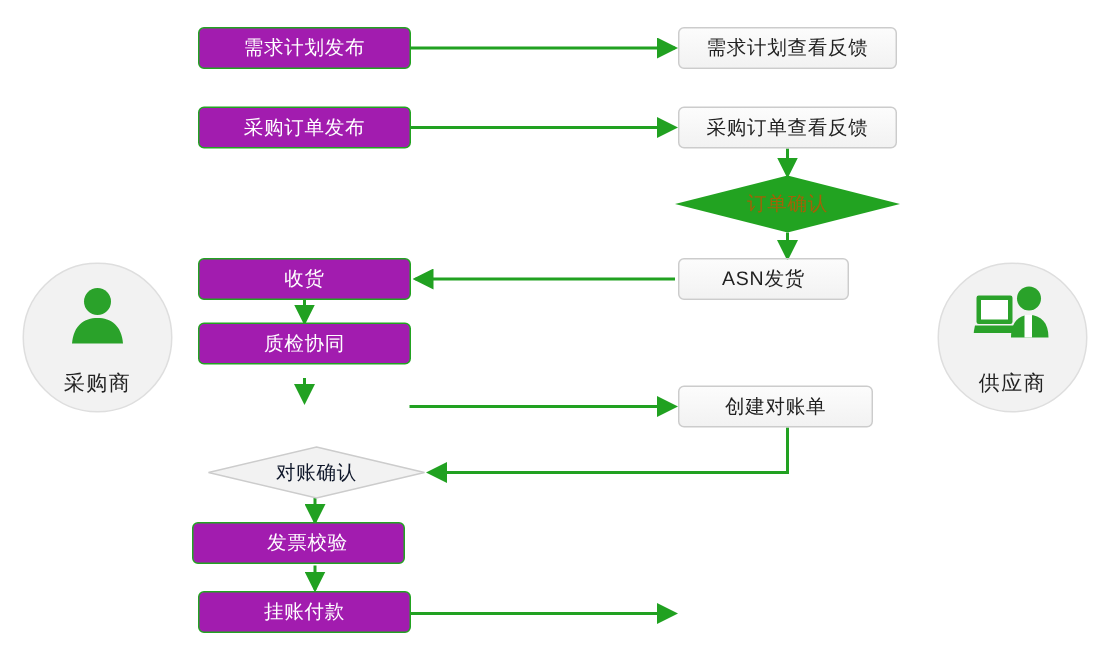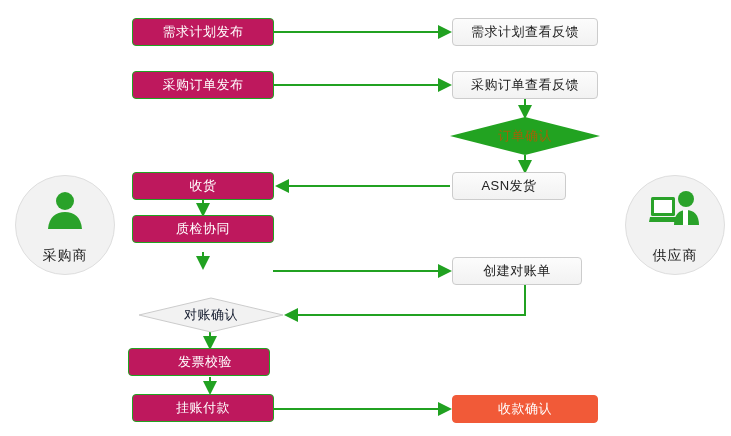--- a/index.html
+++ b/index.html
@@ -34,21 +34,21 @@
     align-items: center;
     justify-content: center;
     text-align: center;
     font-size: 13px;
     line-height: 1.1;
     letter-spacing: .5px;
     white-space: nowrap;
     z-index: 2;
   }
   .node-green {
-    background: #be185d;
+    background: #a21caf;
     color: #ffffff;
     border-radius: 4px;
     border: 1px solid #22a321;
   }
   .node-gray {
     background: linear-gradient(to bottom, #fcfcfc 0%, #f2f2f2 100%);
     color: #222222;
     border: 1px solid #cccccc;
     border-radius: 4px;
   }
@@ -219,17 +219,14 @@
   </div>
 
   <div class="node node-gray" style="left:452px; top:172px; width:114px; height:28px;">
     <span>ASN发货</span>
   </div>
 
   <div class="node node-gray" style="left:452px; top:257px; width:130px; height:28px;">
     <span>创建对账单</span>
   </div>
 
-  <div class="node node-red" style="left:452px; top:395px; width:146px; height:28px;">
-    <span>收款确认</span>
-  </div>
 
 </div>
 
 </body></html>

